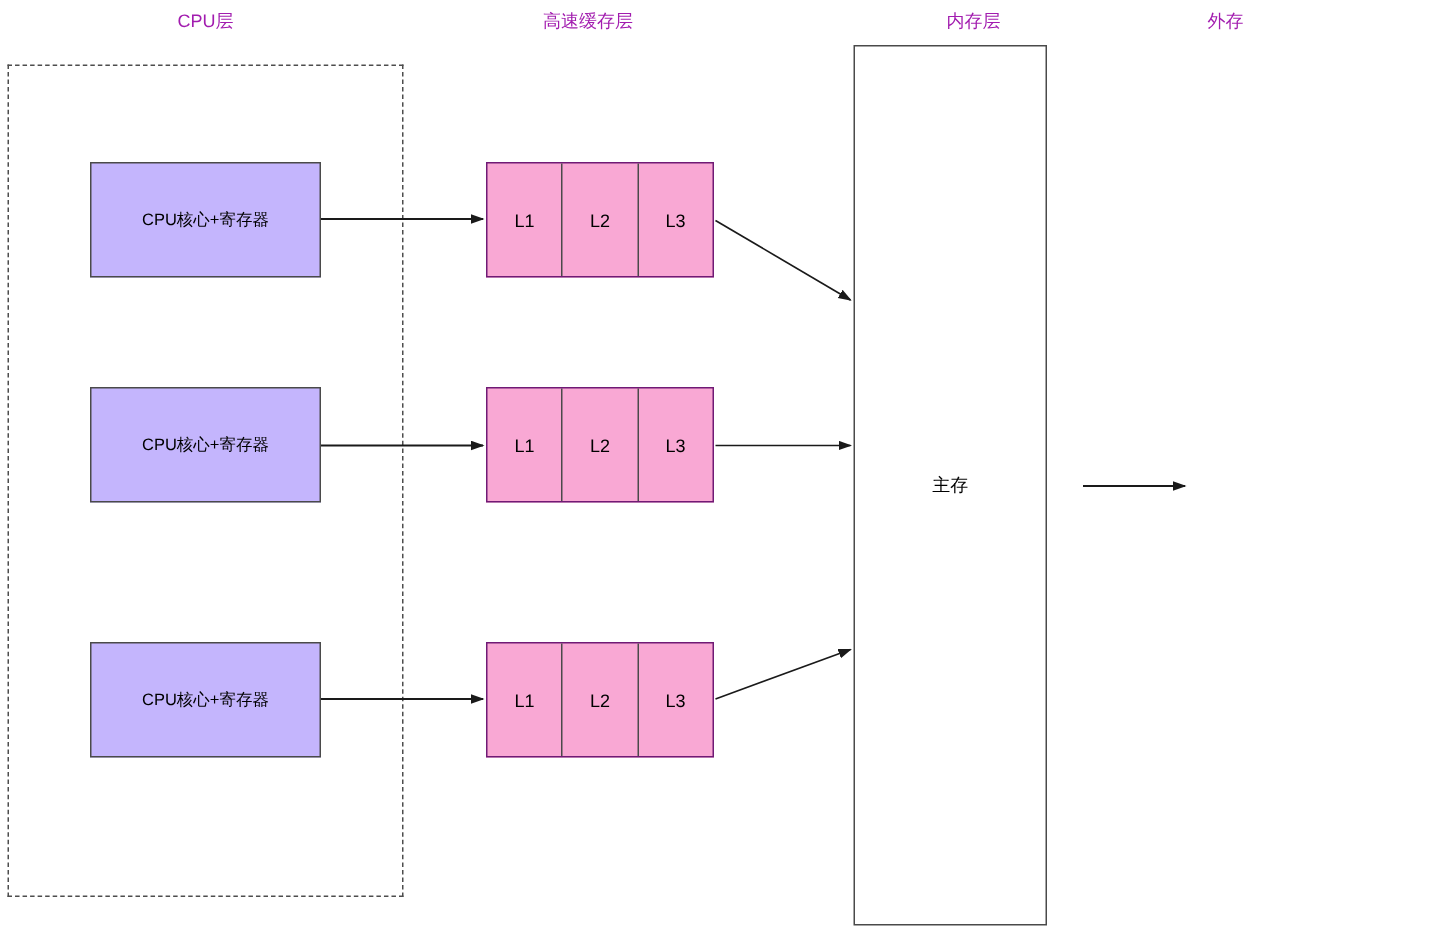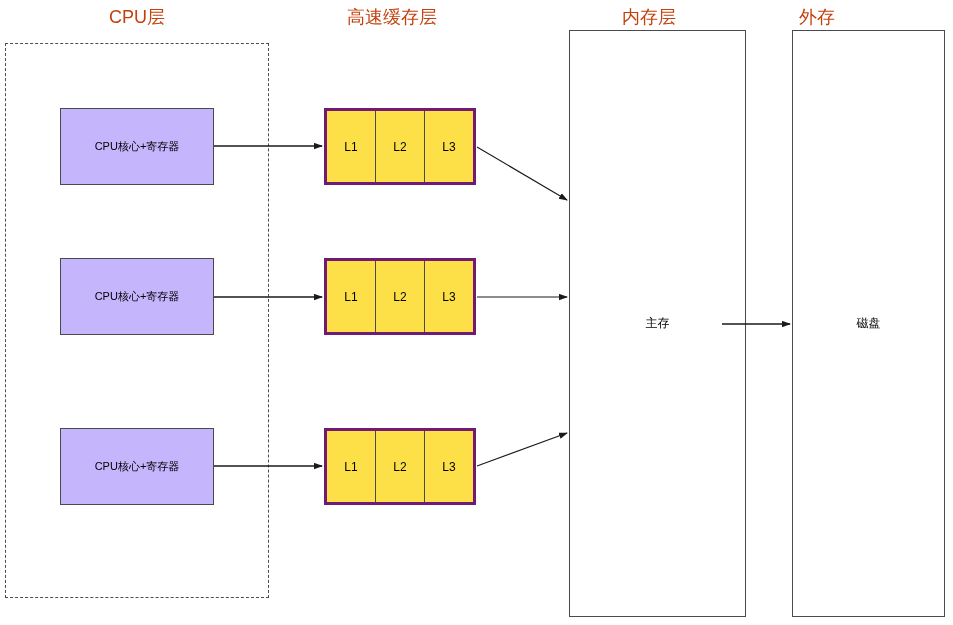--- a/index.html
+++ b/index.html
@@ -12,22 +12,22 @@
     width: 953px;
     height: 625px;
     background: #ffffff;
     font-family: "Liberation Sans", "DejaVu Sans", sans-serif;
     overflow: hidden;
   }
 
   
   .section-label {
     position: absolute;
-    font-size: 18px;
-    color: #c2410c;
+    font-size: 12px;
+    color: #a21caf;
     text-align: center;
     white-space: nowrap;
     transform: translateX(-50%);
     line-height: 1;
   }
 
   
   .dashed-region {
     position: absolute;
     border: 1px dashed #4d4d4d;
@@ -50,22 +50,22 @@
   }
 
   .cpu-core-box {
     font-size: 11px;
   }
 
   
   .cache-strip {
     position: absolute;
     box-sizing: border-box;
-    border: 3px solid #701a75;
-    background: #fde047;
+    border: 1px solid #701a75;
+    background: #f9a8d4;
     display: flex;
   }
   .cache-cell {
     flex: 1 1 0;
     display: flex;
     align-items: center;
     justify-content: center;
     font-size: 12px;
     color: #000000;
     box-sizing: border-box;
@@ -124,22 +124,21 @@
     <div class="cache-cell">L1</div>
     <div class="cache-cell">L2</div>
     <div class="cache-cell">L3</div>
   </div>
   <div class="cache-strip" style="left:324px; top:428px; width:152px; height:77px;">
     <div class="cache-cell">L1</div>
     <div class="cache-cell">L2</div>
     <div class="cache-cell">L3</div>
   </div>
 
-  <div class="tall-box" style="left:569px; top:30px; width:177px; height:587px;">主存</div>
-  <div class="tall-box" style="left:792px; top:30px; width:153px; height:587px;">磁盘</div>
+  <div class="tall-box" style="left:569px; top:30px; width:129px; height:587px;">主存</div>
 
   <svg class="arrow-layer" viewBox="0 0 953 625" width="953" height="625">
     <defs>
       <marker id="ahead" markerWidth="9" markerHeight="9" refX="8" refY="3.2" orient="auto" markerUnits="userSpaceOnUse">
         <path d="M0,0 L9,3.2 L0,6.4 z" fill="#1a1a1a"></path>
       </marker>
     </defs>
     <line x1="214" y1="146" x2="322" y2="146" stroke="#1a1a1a" stroke-width="1.3" marker-end="url(#ahead)"></line>
     <line x1="214" y1="297" x2="322" y2="297" stroke="#1a1a1a" stroke-width="1.3" marker-end="url(#ahead)"></line>
     <line x1="214" y1="466" x2="322" y2="466" stroke="#1a1a1a" stroke-width="1.3" marker-end="url(#ahead)"></line>

